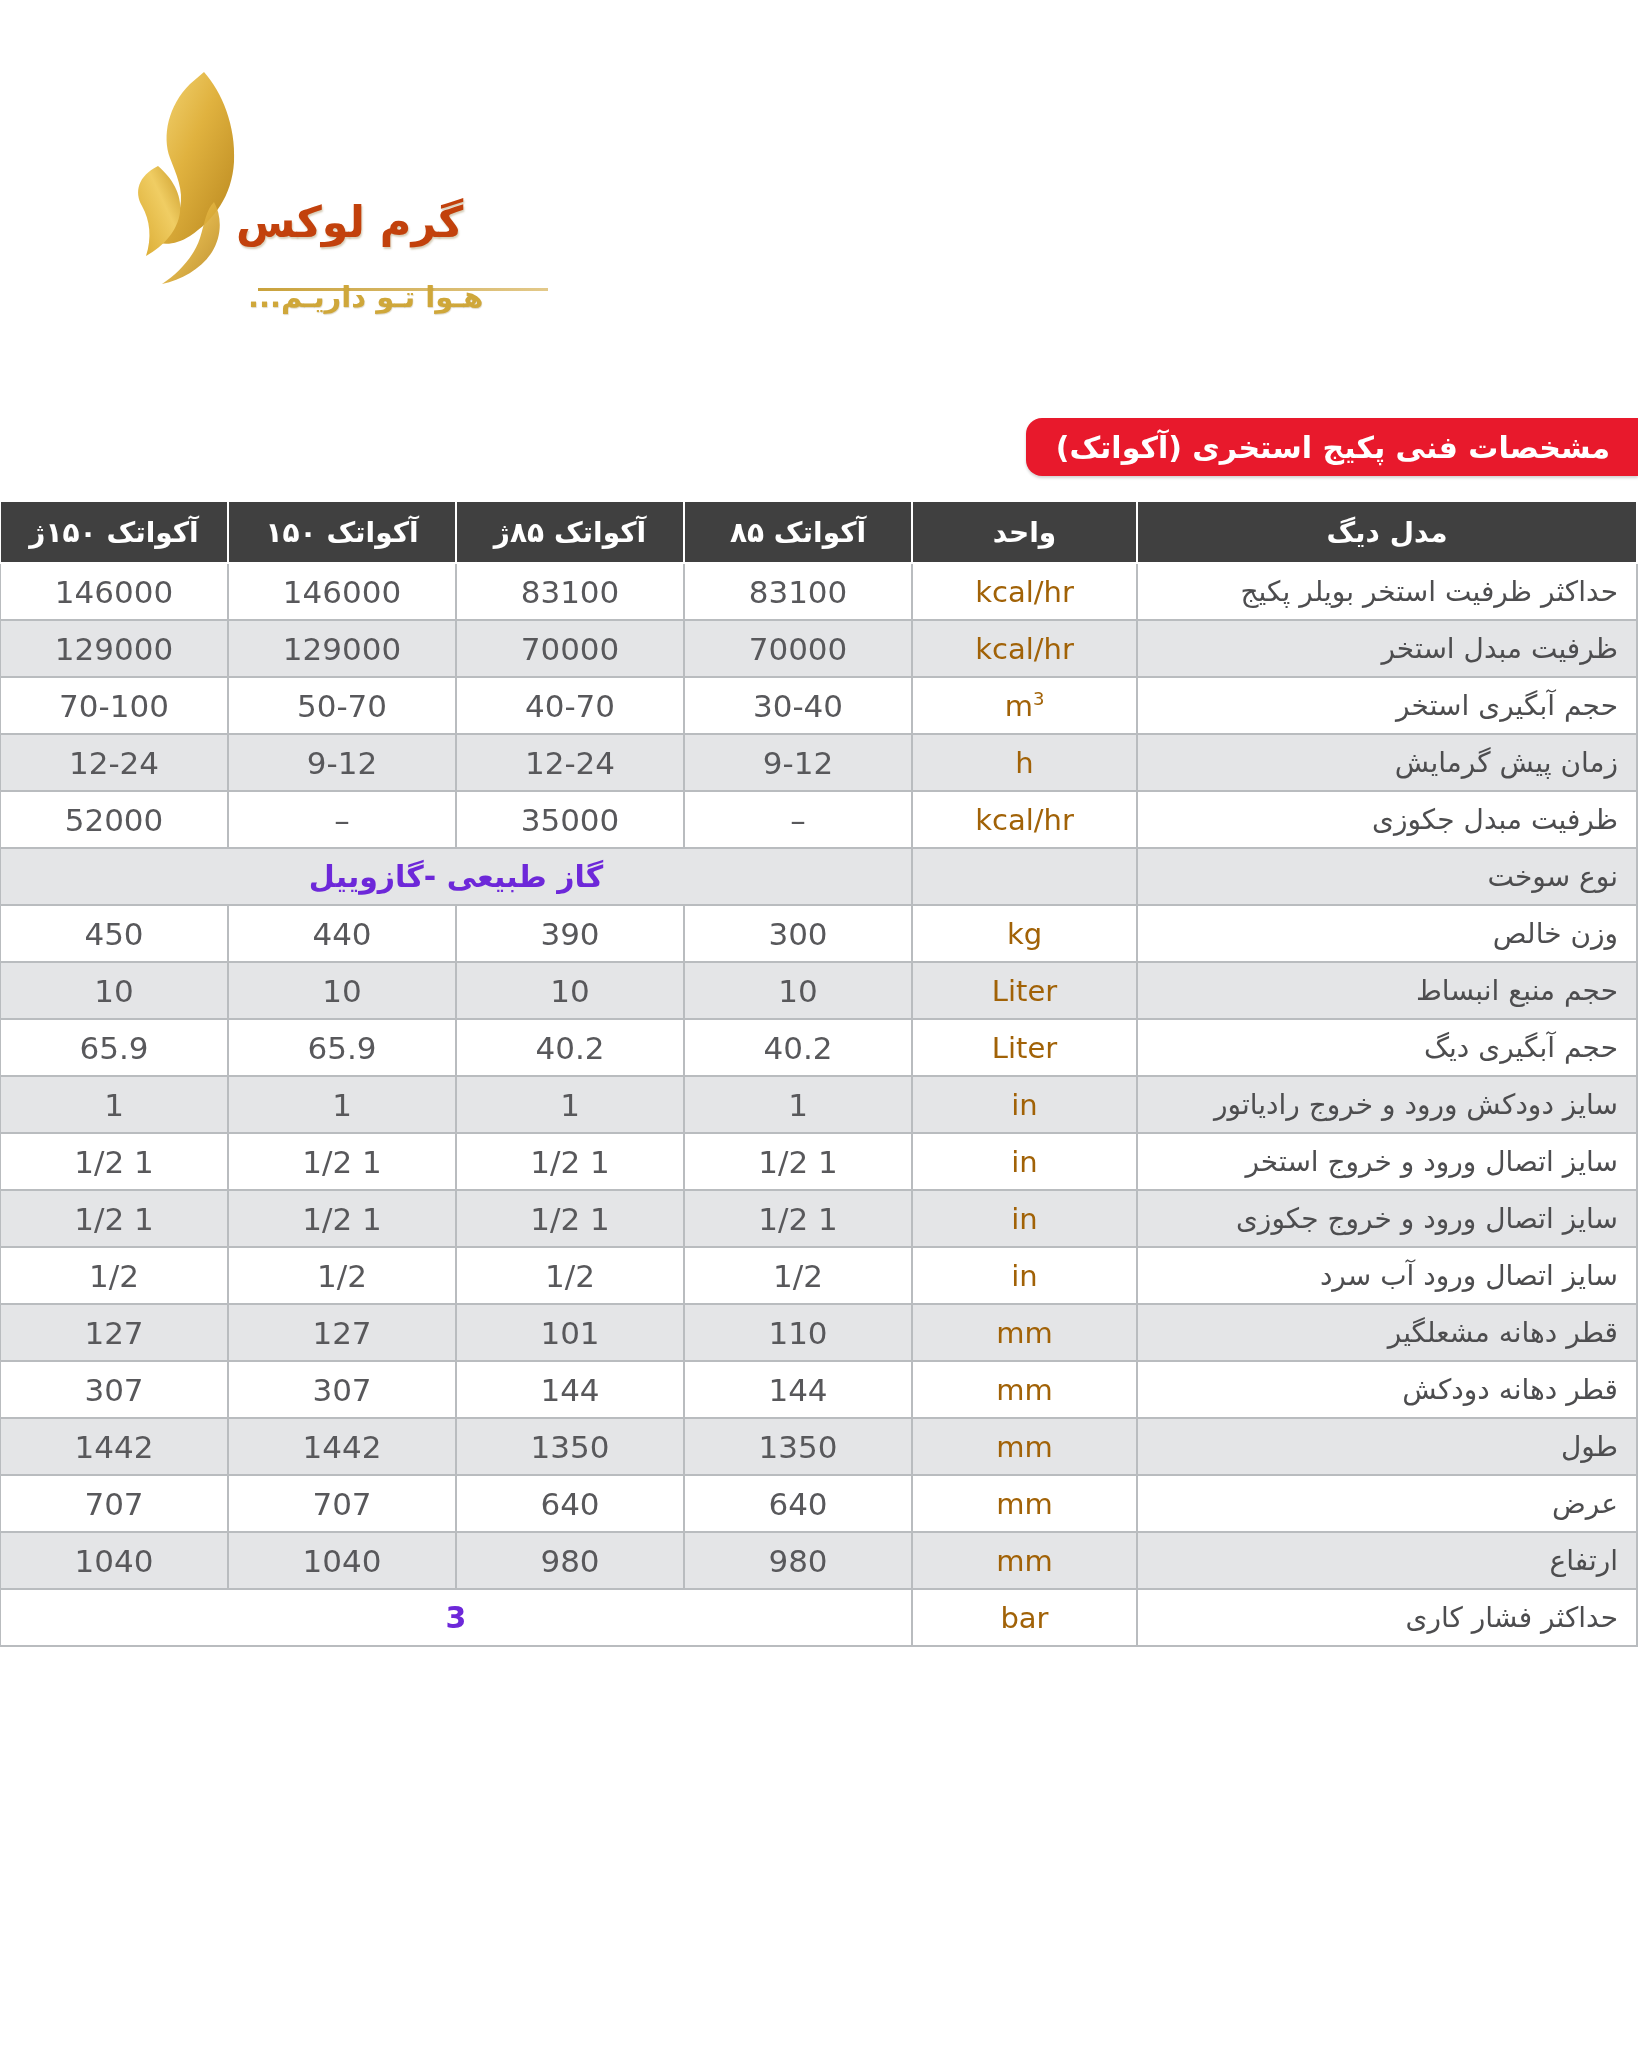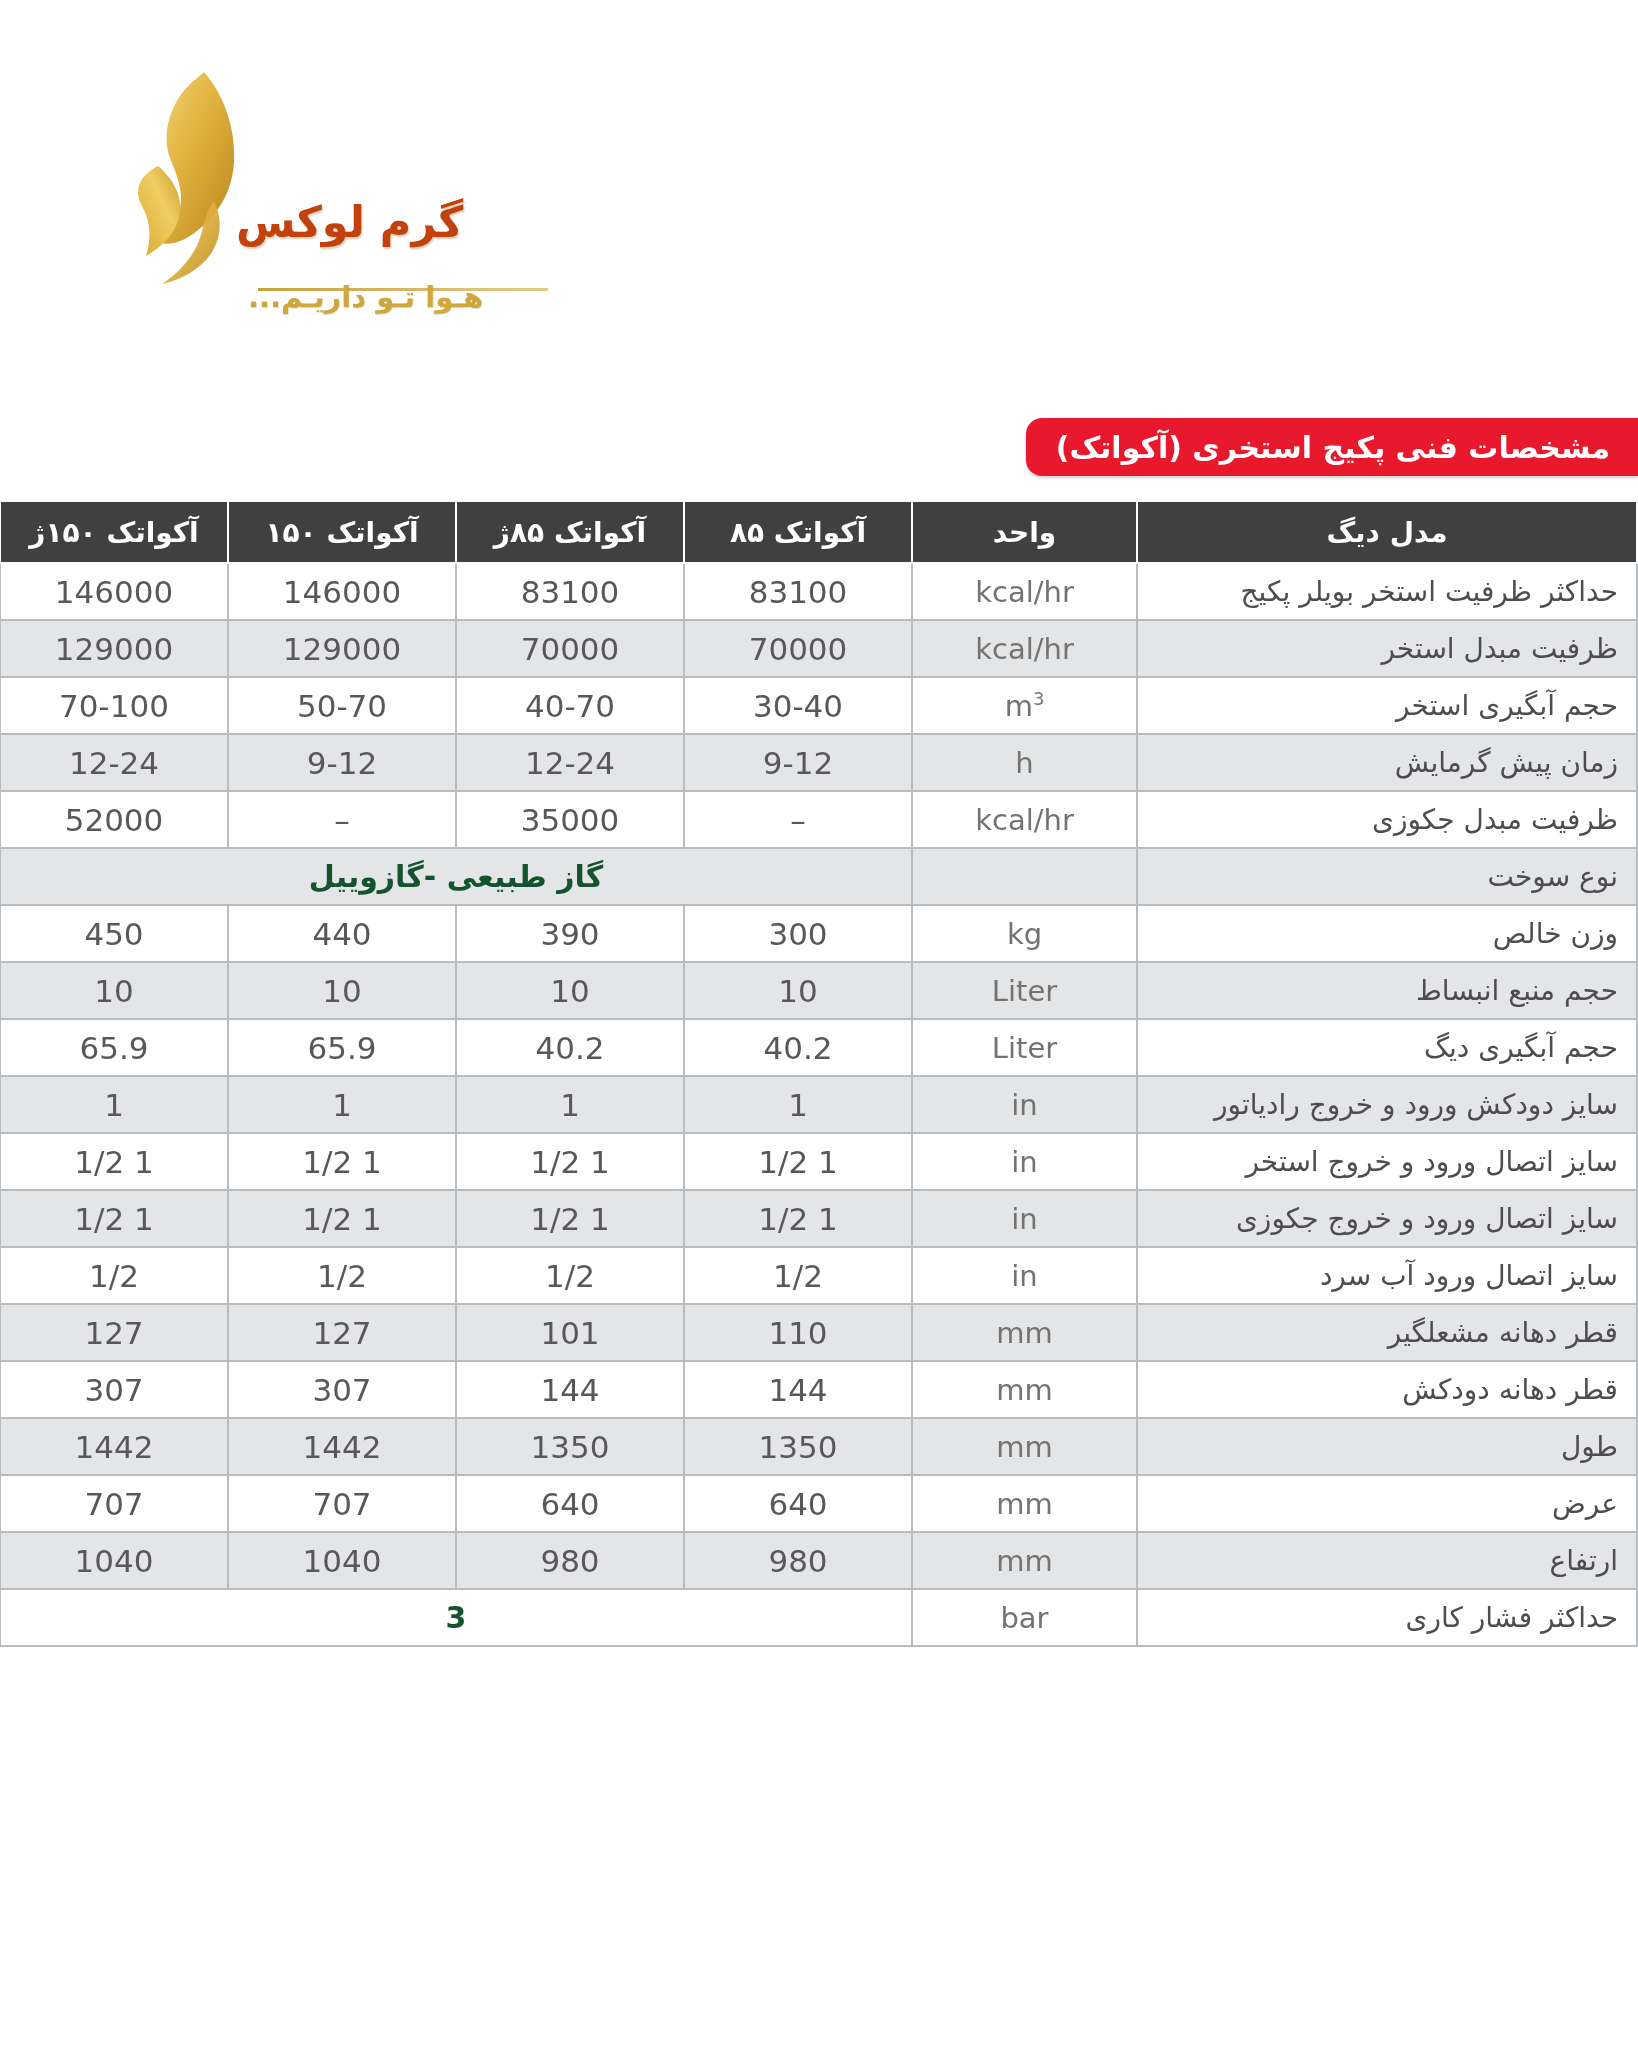--- a/index.html
+++ b/index.html
@@ -109,26 +109,26 @@
   .col-label { width: 500px; }
   .col-unit  { width: 225px; }
   .col-model { width: 228px; }
 
   td.label-cell {
     text-align: right;
     padding-right: 18px;
     font-size: 28px;
     color: #4d4d4f;
   }
-  td.unit-cell { font-size: 29px; color: #737373; }
+  td.unit-cell { font-size: 29px; color: #a16207; }
   td.val-cell  { font-size: 31px; color: #58585b; }
   td.span-cell {
     font-size: 30px;
     font-weight: bold;
-    color: #14532d;
+    color: #6d28d9;
     margin-left: 12px;
   }
   tr.row-alt td { background: #e4e5e7; }
   tr.row-base td { background: #ffffff; }
   sup { font-size: 0.62em; vertical-align: super; }
 </style>
 </head>
 <body>
 
 <div class="page">

